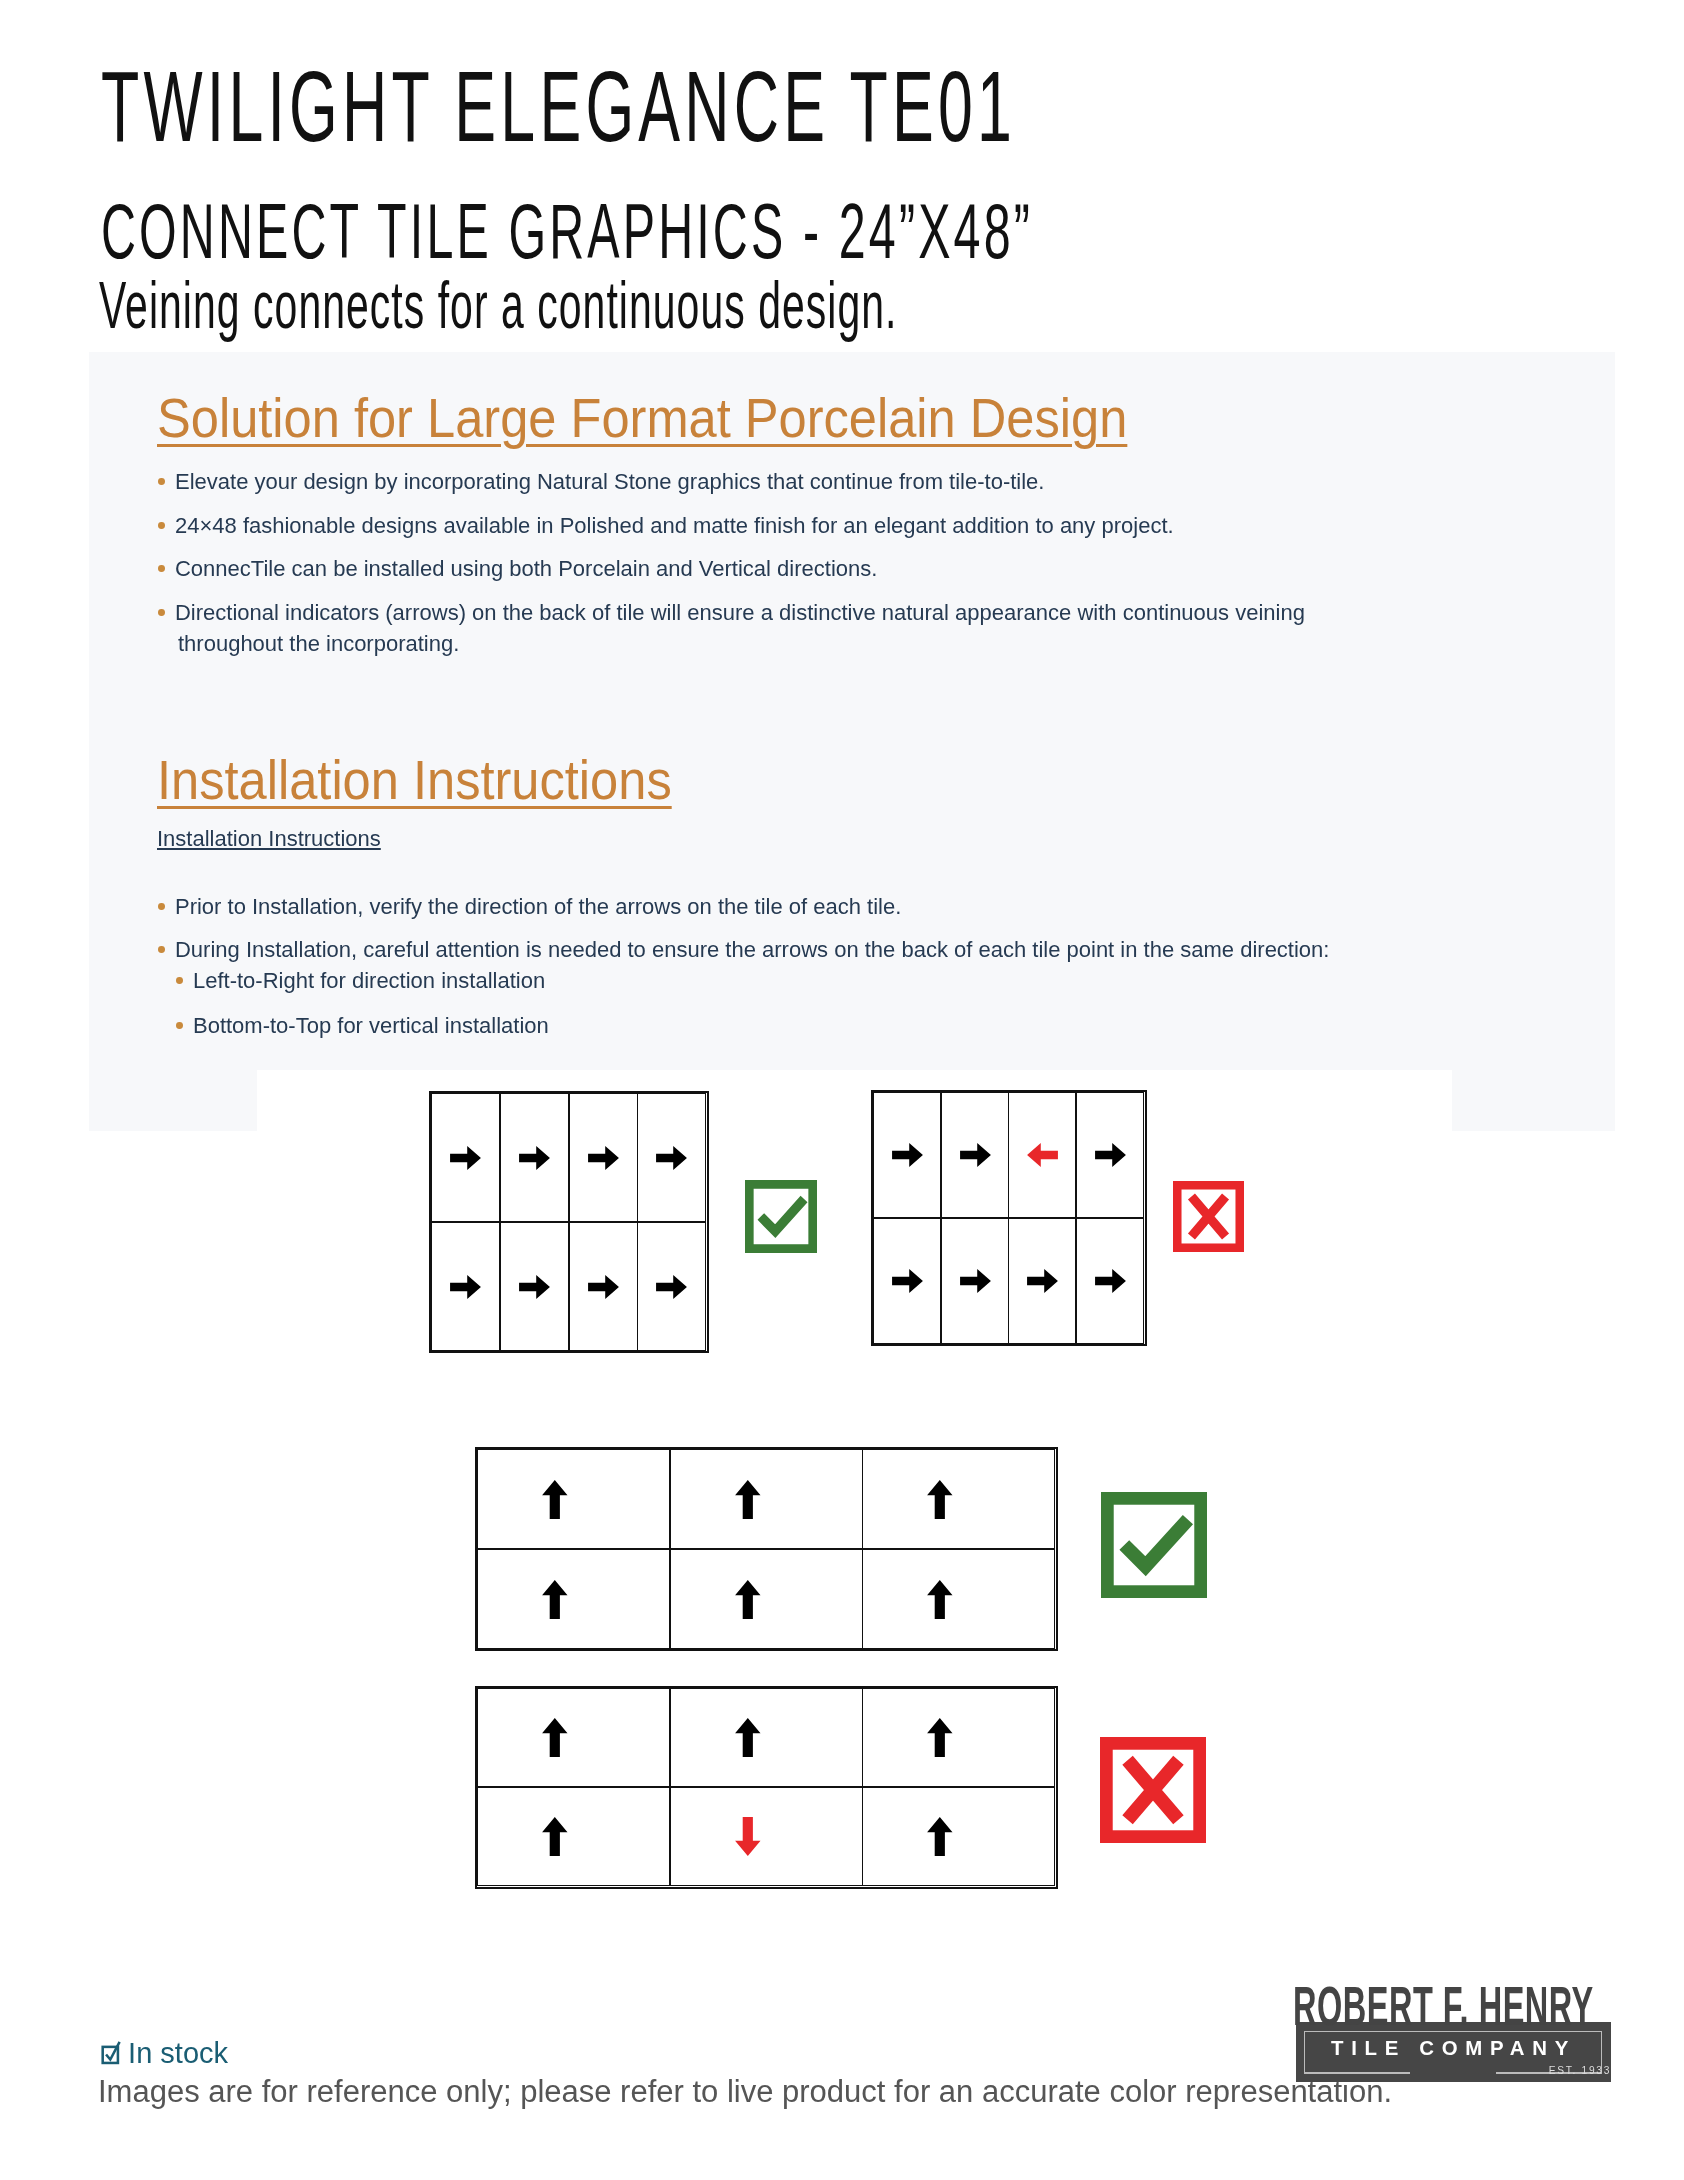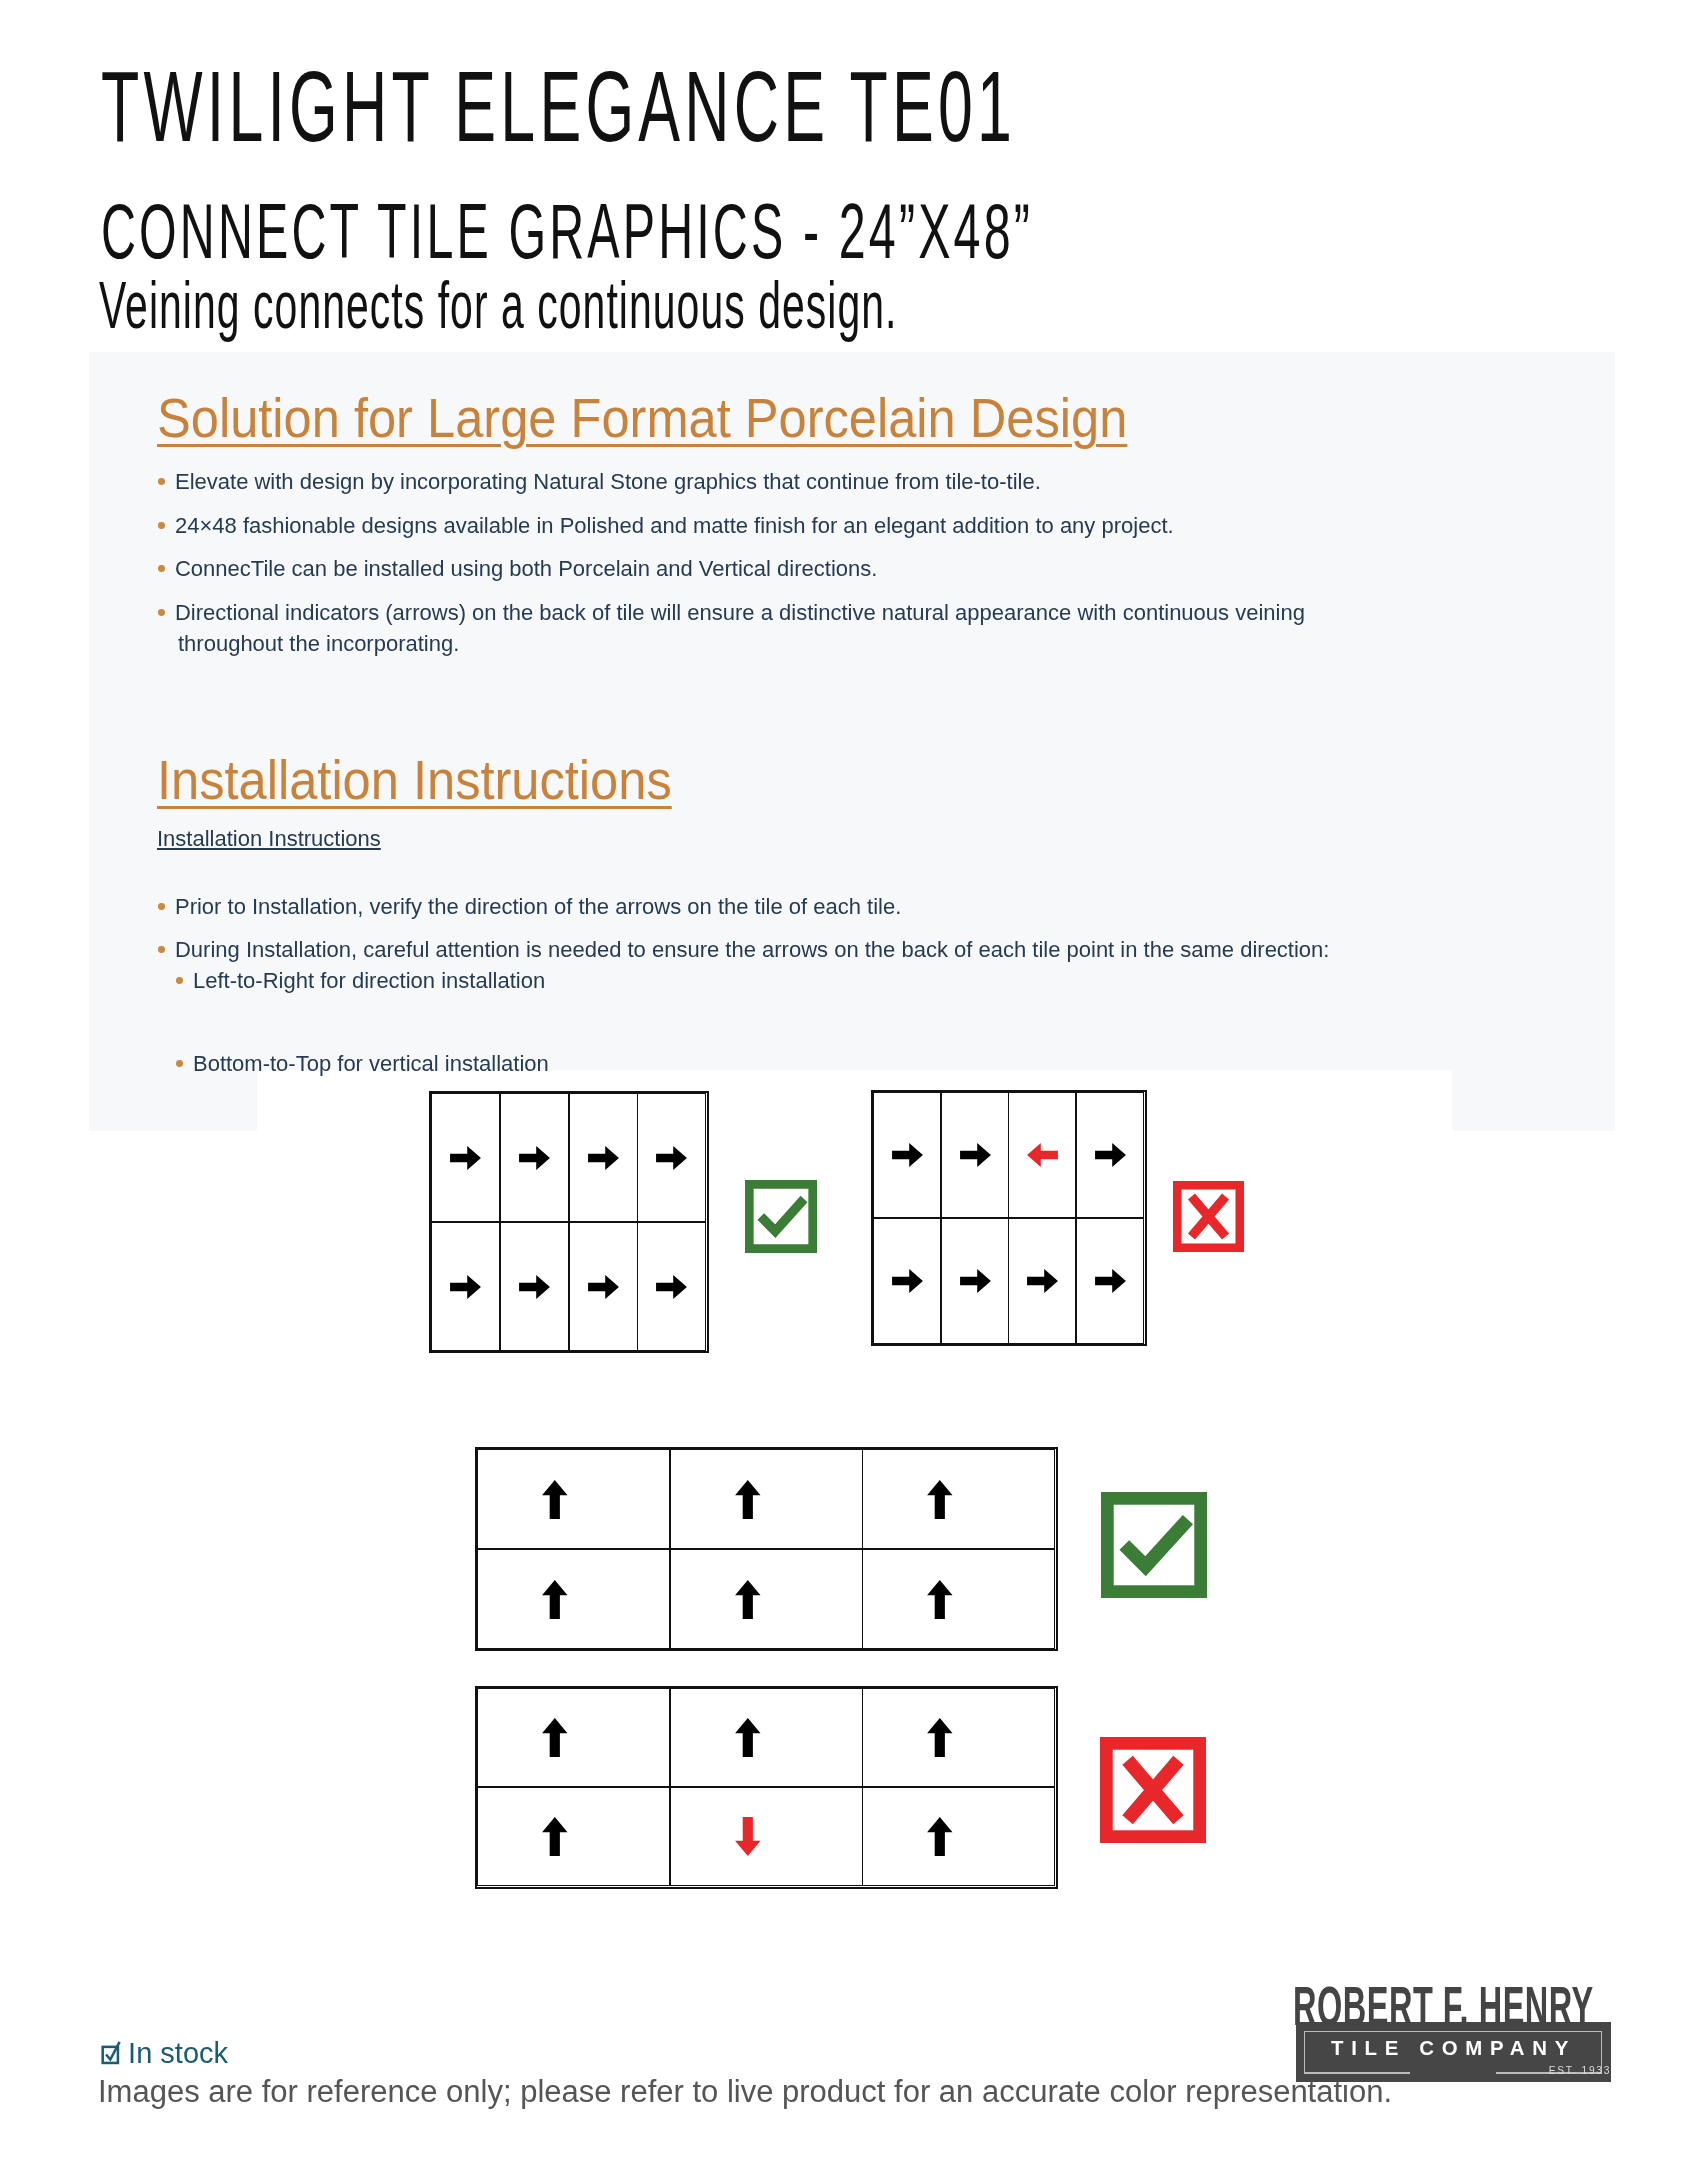--- a/index.html
+++ b/index.html
@@ -42,32 +42,32 @@
 <body>
 
 <div id="title" class="abs">TWILIGHT ELEGANCE TE01</div>
 <div id="subtitle" class="abs">CONNECT TILE GRAPHICS - 24”X48”</div>
 <div id="tagline" class="abs">Veining connects for a continuous design.</div>
 
 <div id="panel" class="abs"></div>
 <div id="panel-cutout" class="abs"></div>
 
 <div id="h-solution" class="abs h2">Solution for Large Format Porcelain Design </div>
-<div class="abs bl" style="top:469px"><span class="dot"></span><span>Elevate with design by incorporating Natural Stone graphics that continue from tile-to-tile.</span></div>
+<div class="abs bl" style="top:469px"><span class="dot"></span><span>Elevate your design by incorporating Natural Stone graphics that continue from tile-to-tile.</span></div>
 <div class="abs bl" style="top:513px"><span class="dot"></span><span>24×48 fashionable designs available in Polished and matte finish for an elegant addition to any project.</span></div>
 <div class="abs bl" style="top:556px"><span class="dot"></span><span>ConnecTile can be installed using both Porcelain and Vertical directions.</span></div>
 <div class="abs bl" style="top:600px"><span class="dot"></span><span>Directional indicators (arrows) on the back of tile will ensure a distinctive natural appearance with continuous veining</span></div>
 <div class="abs cont" style="top:631px">throughout the incorporating.</div>
 
 <div id="h-install" class="abs h2">Installation Instructions</div>
 <div id="link-install" class="abs">Installation Instructions</div>
 <div class="abs bl" style="top:894px"><span class="dot"></span><span>Prior to Installation, verify the direction of the arrows on the tile of each tile.</span></div>
 <div class="abs bl" style="top:937px"><span class="dot"></span><span>During Installation, careful attention is needed to ensure the arrows on the back of each tile point in the same direction:</span></div>
 <div class="abs bl sub" style="top:968px"><span class="dot"></span><span>Left-to-Right for direction installation</span></div>
-<div class="abs bl sub" style="top:1051px"><span class="dot"></span><span>Bottom-to-Top for vertical installation</span></div>
+<div class="abs bl sub" style="top:1013px"><span class="dot"></span><span>Bottom-to-Top for vertical installation</span></div>
 
 <div id="diagrams">
     <div class="grid" style="left: 429px; top: 1091px; width: 280px; height: 262px;">
       <div class="cell" style="left: 0px; top: 0px; width: 69px; height: 129px;">
         <svg width="31" height="24" viewBox="0 0 36 28">
           <path d="M0 9 H20 V0 L36 14 L20 28 V19 H0 Z" fill="#000000"></path>
         </svg>
       </div>
       <div class="cell" style="left: 69px; top: 0px; width: 69px; height: 129px;">
         <svg width="31" height="24" viewBox="0 0 36 28">

